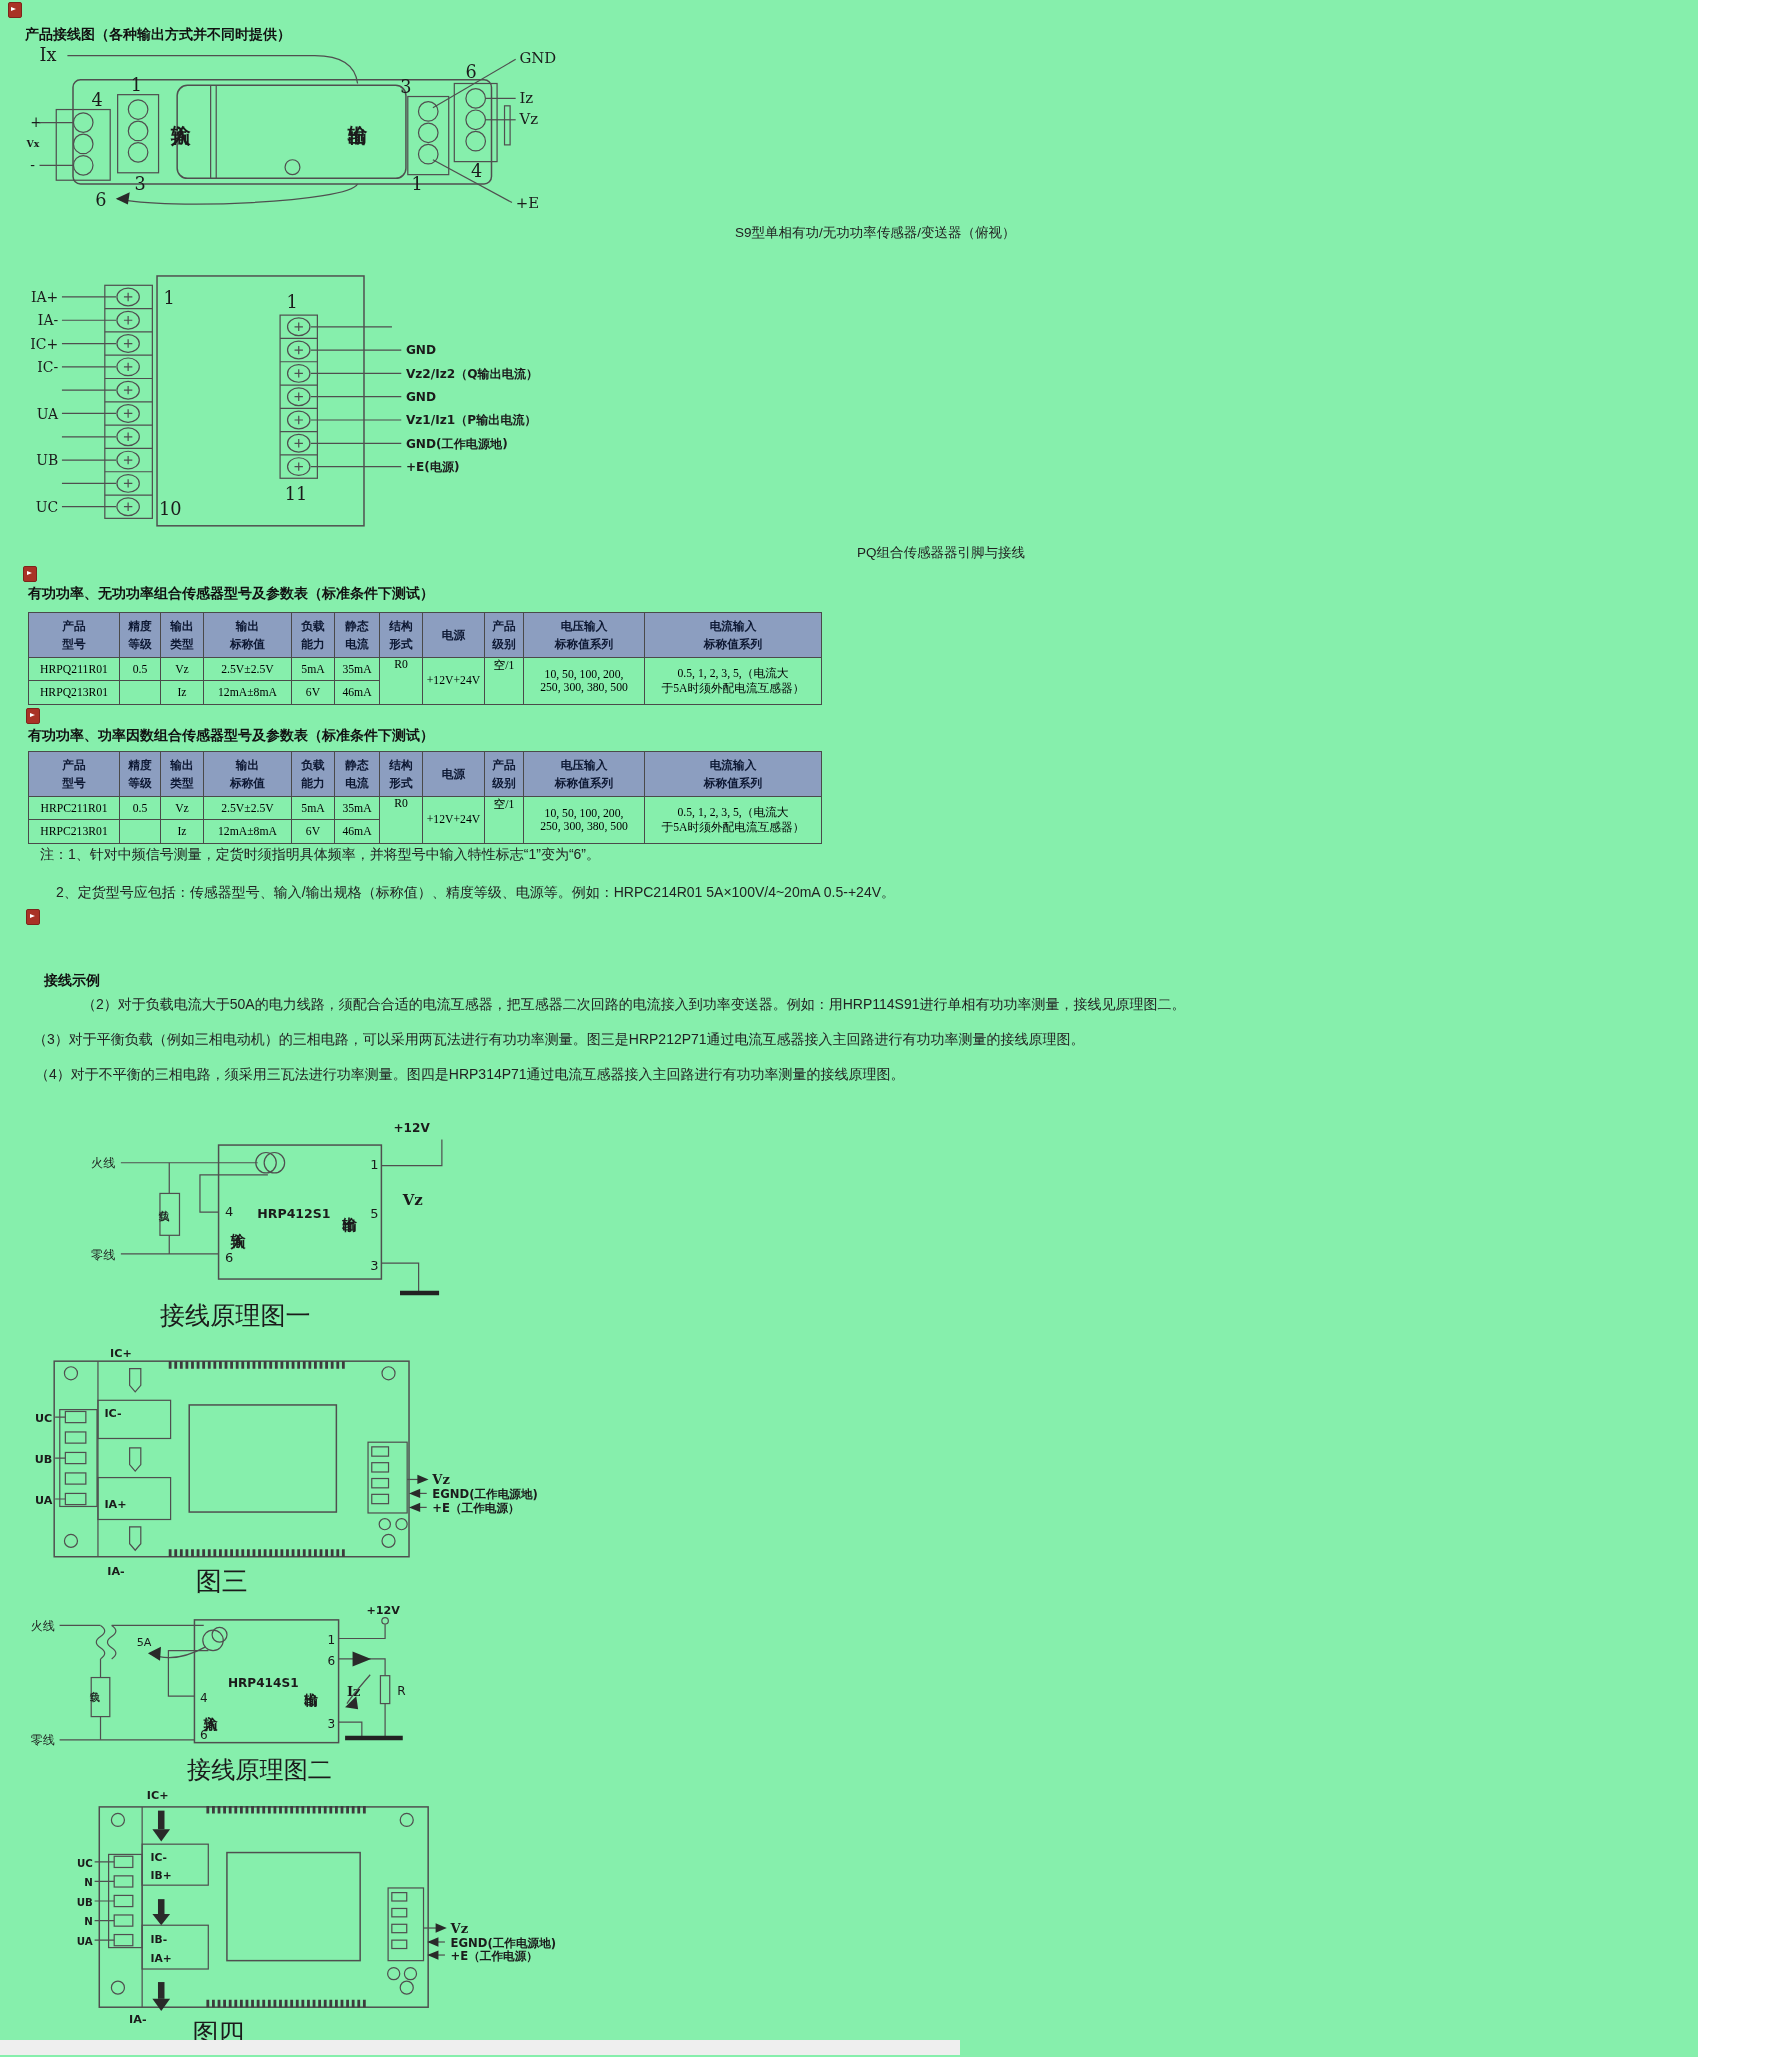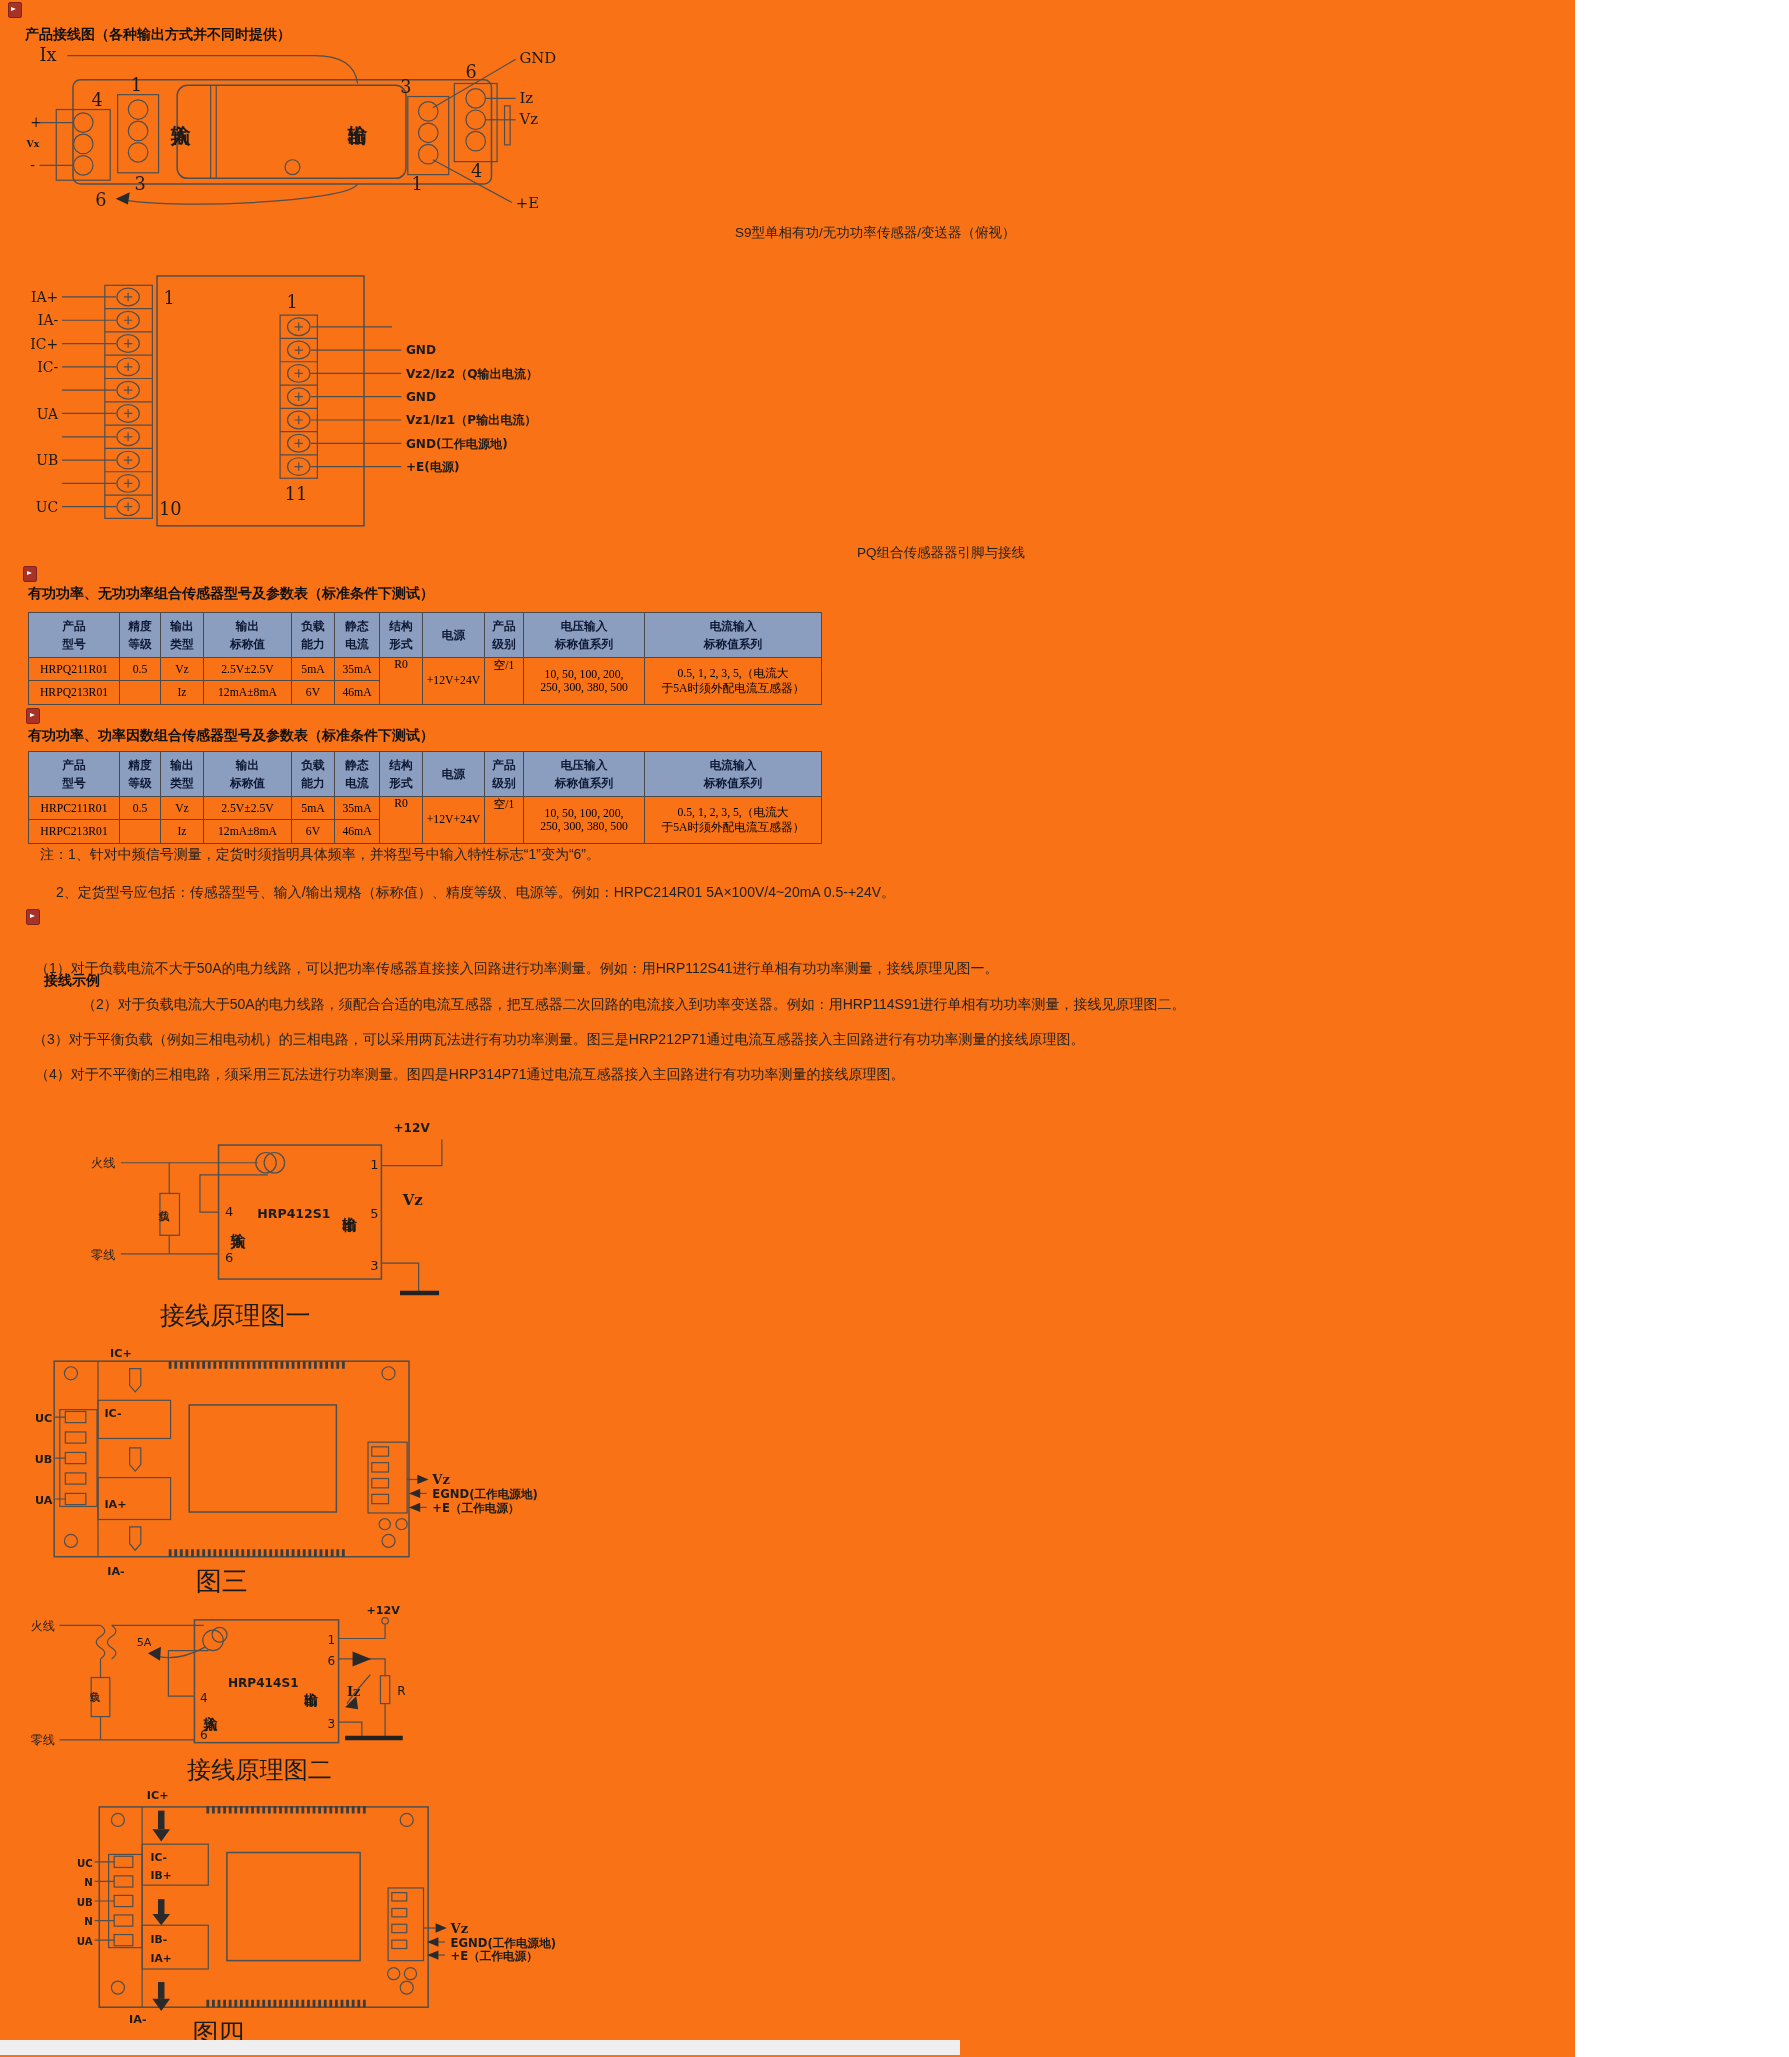--- a/index.html
+++ b/index.html
@@ -1,16 +1,16 @@
 <!DOCTYPE html>
 <html style="font-size:15px"><head>
 <meta charset="utf-8">
 <style>
   html,body{margin:0;padding:0;background:#fff;}
-  #page{position:relative;width:1575px;height:2057px;background:#f97316;overflow:hidden;
+  #page{position:relative;width:1698px;height:2057px;background:#86efac;overflow:hidden;
         font-family:"Liberation Sans","DejaVu Sans",sans-serif;}
   .abs{position:absolute;}
   .h{font-weight:bold;font-size:14px;color:#111;white-space:nowrap;}
   .cap{font-size:13.5px;color:#222;white-space:nowrap;}
   .para{font-size:14px;color:#222;white-space:nowrap;}
   .marker{width:12px;height:14px;background:#a93226;border:0.9px solid #7e241b;border-radius:1.9px;}
   .marker span{display:block;width:0;height:0;margin:3.7px 0 0 2.8px;
     border-left:5.6px solid #fff;border-top:2.8px solid transparent;border-bottom:2.8px solid transparent;}
   
   table.ptable{border-collapse:collapse;table-layout:fixed;width:792px;
@@ -53,21 +53,20 @@
     </div>
 
   <div class="abs h" style="left:25px;top:26px;">产品接线图（各种输出方式并不同时提供）</div>
   <div class="abs cap" style="left:735px;top:224px;">S9型单相有功/无功功率传感器/变送器（俯视）</div>
   <div class="abs cap" style="left:817px;top:544px;margin-left:40px;">PQ组合传感器器引脚与接线</div>
   <div class="abs h" style="left:28px;top:585px;">有功功率、无功功率组合传感器型号及参数表（标准条件下测试）</div>
   <div class="abs h" style="left:28px;top:727px;">有功功率、功率因数组合传感器型号及参数表（标准条件下测试）</div>
   <div class="abs para" style="left:40px;top:846px;">注：1、针对中频信号测量，定货时须指明具体频率，并将型号中输入特性标志“1”变为“6”。</div>
   <div class="abs para" style="left:56px;top:884px;">2、定货型号应包括：传感器型号、输入/输出规格（标称值）、精度等级、电源等。例如：HRPC214R01 5A×100V/4~20mA 0.5-+24V。</div>
   <div class="abs h" style="left:44px;top:928px;margin-top:44px;">接线示例</div>
-  <div class="abs para" style="left:35px;top:960px;">（1）对于负载电流不大于50A的电力线路，可以把功率传感器直接接入回路进行功率测量。例如：用HRP112S41进行单相有功功率测量，接线原理见图一。</div>
   <div class="abs para" style="left:35px;top:996px;margin-left:47px;">（2）对于负载电流大于50A的电力线路，须配合合适的电流互感器，把互感器二次回路的电流接入到功率变送器。例如：用HRP114S91进行单相有功功率测量，接线见原理图二。</div>
   <div class="abs para" style="left:33px;top:1031px;">（3）对于平衡负载（例如三相电动机）的三相电路，可以采用两瓦法进行有功功率测量。图三是HRP212P71通过电流互感器接入主回路进行有功功率测量的接线原理图。</div>
   <div class="abs para" style="left:35px;top:1066px;">（4）对于不平衡的三相电路，须采用三瓦法进行功率测量。图四是HRP314P71通过电流互感器接入主回路进行有功功率测量的接线原理图。</div>
 
   <svg class="abs" style="left:26px;top:37px;" width="559" height="186" viewBox="0 0 600 200">
     <text x="14" y="26" class="ts" font-size="19">Ix</text>
     <path class="ln" d="M44,20 H310 C344,20 354,34 356,50"></path>
     <rect class="ln2" x="50" y="46" width="450" height="112" rx="8"></rect>
     <rect class="ln2" x="162" y="52" width="246" height="100" rx="11"></rect>
     <path class="ln" d="M198,52 V152 M204,52 V152"></path>

